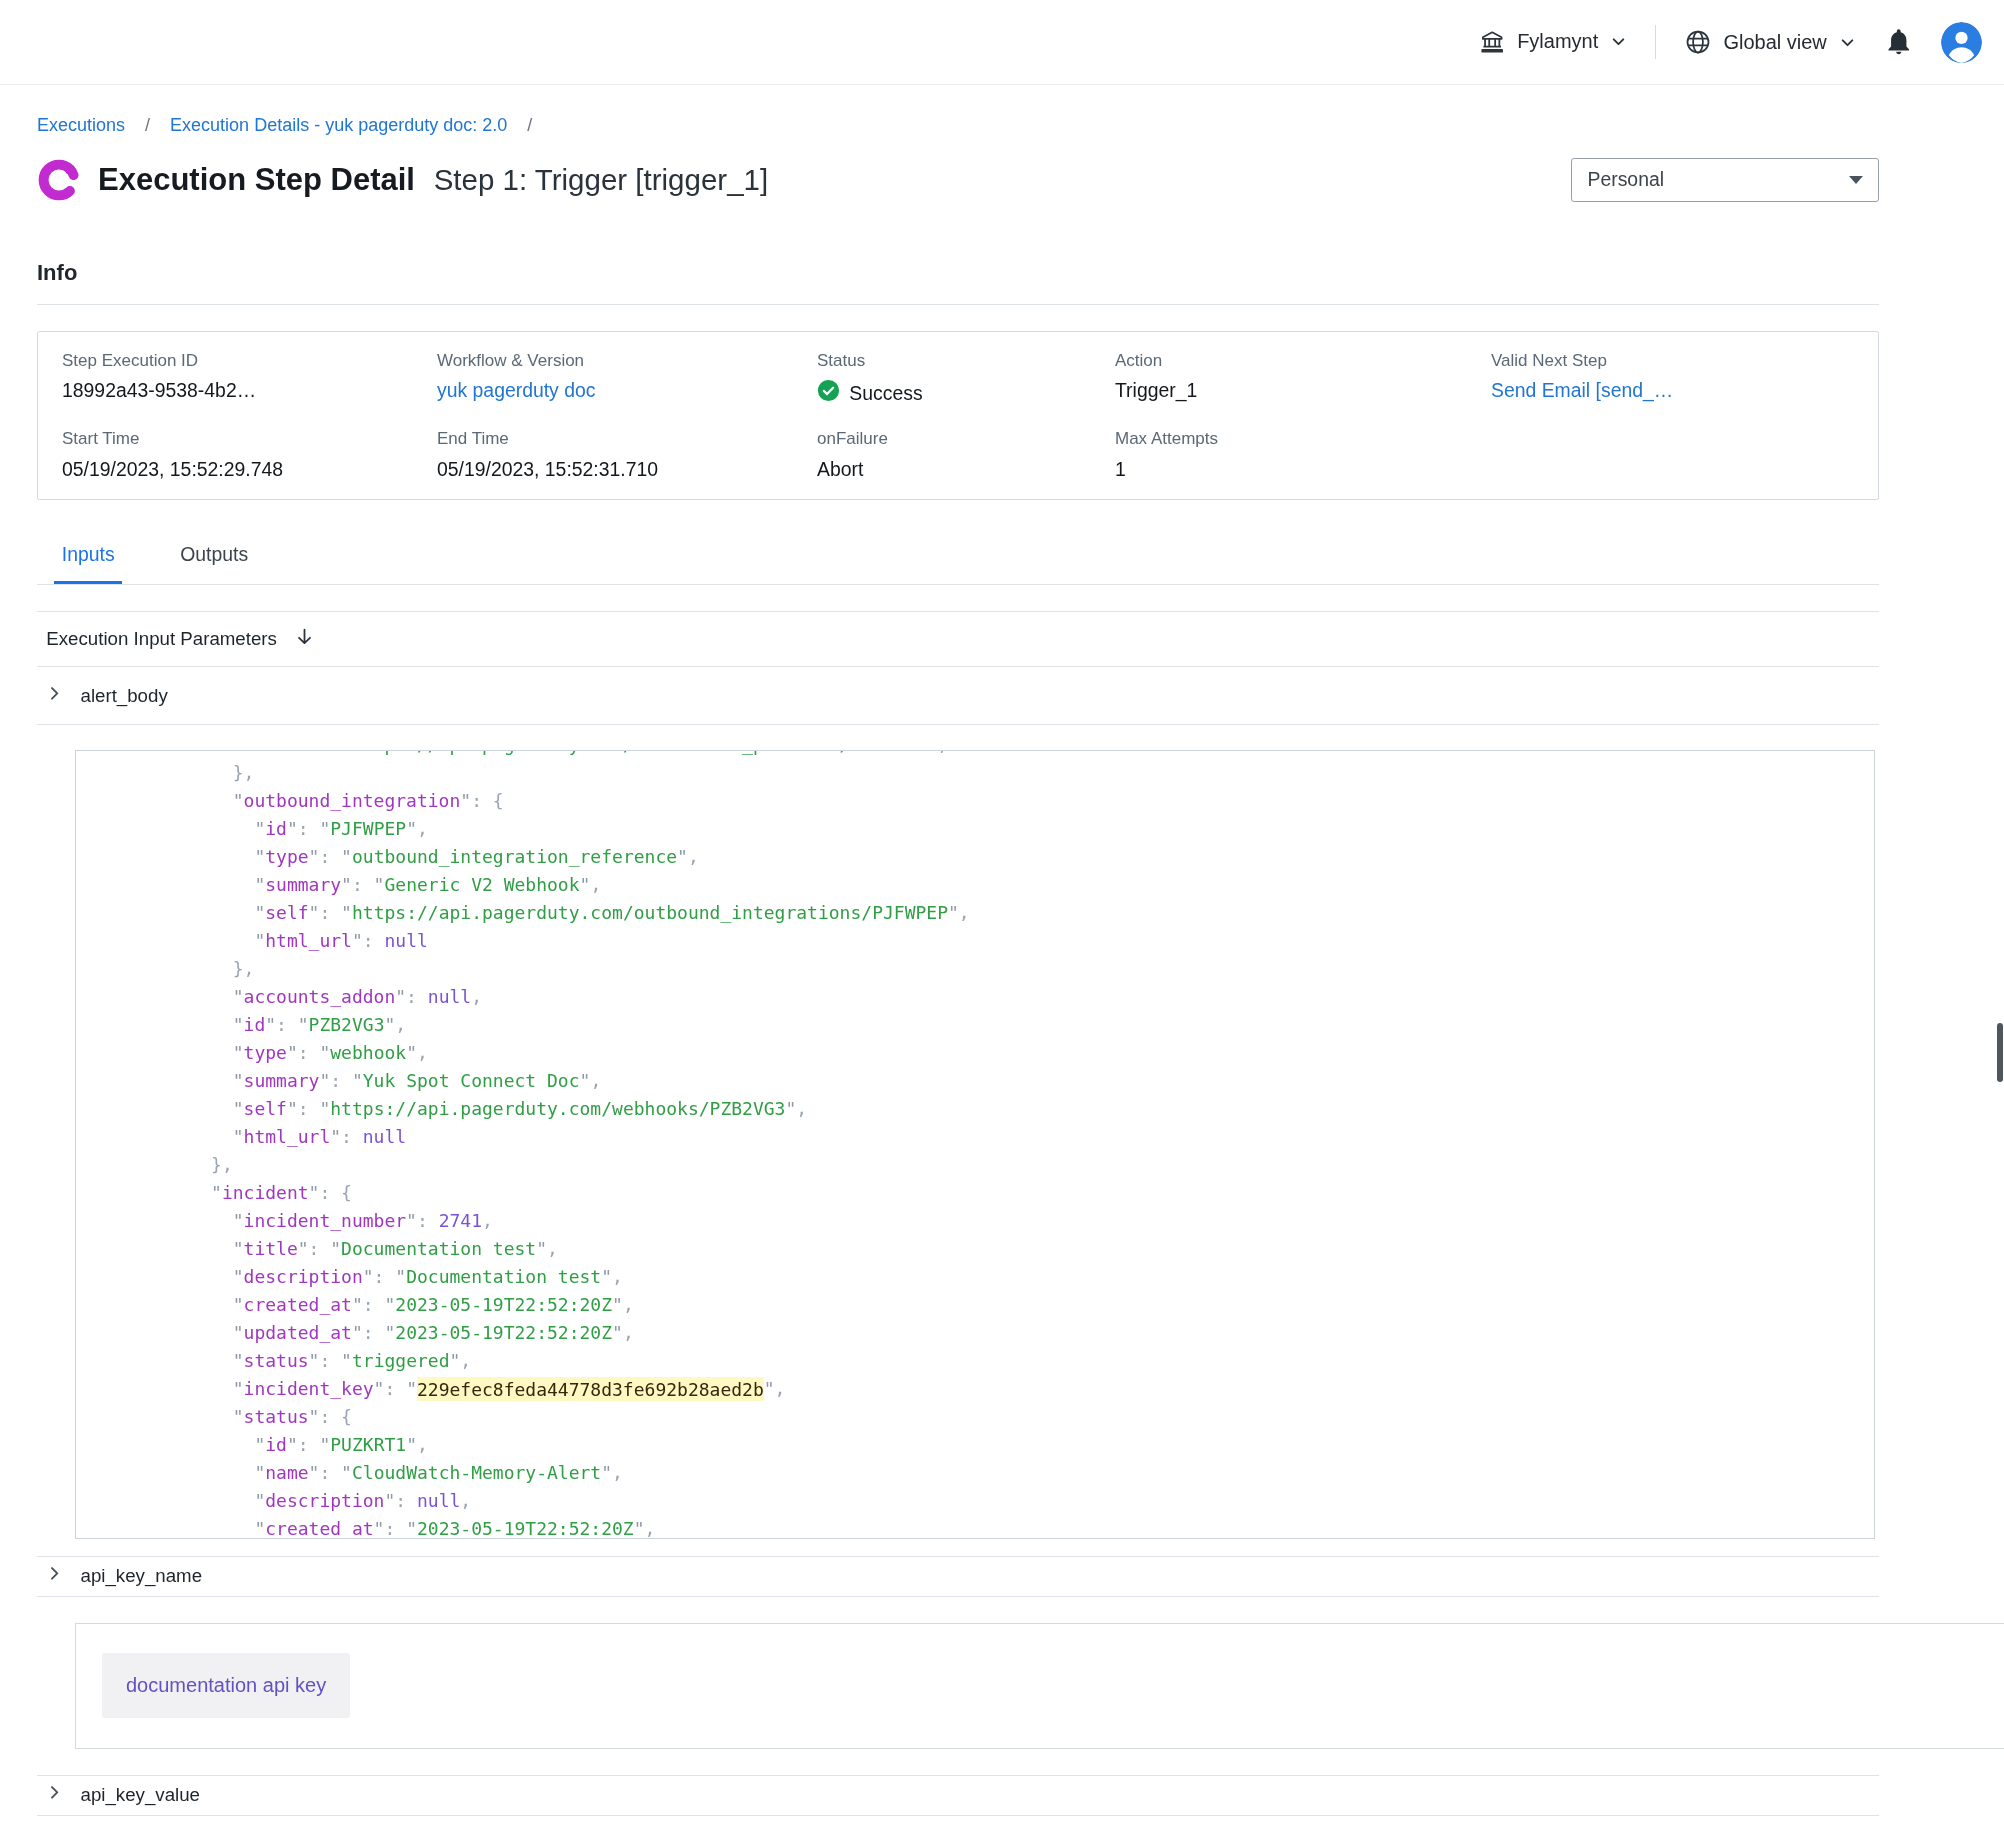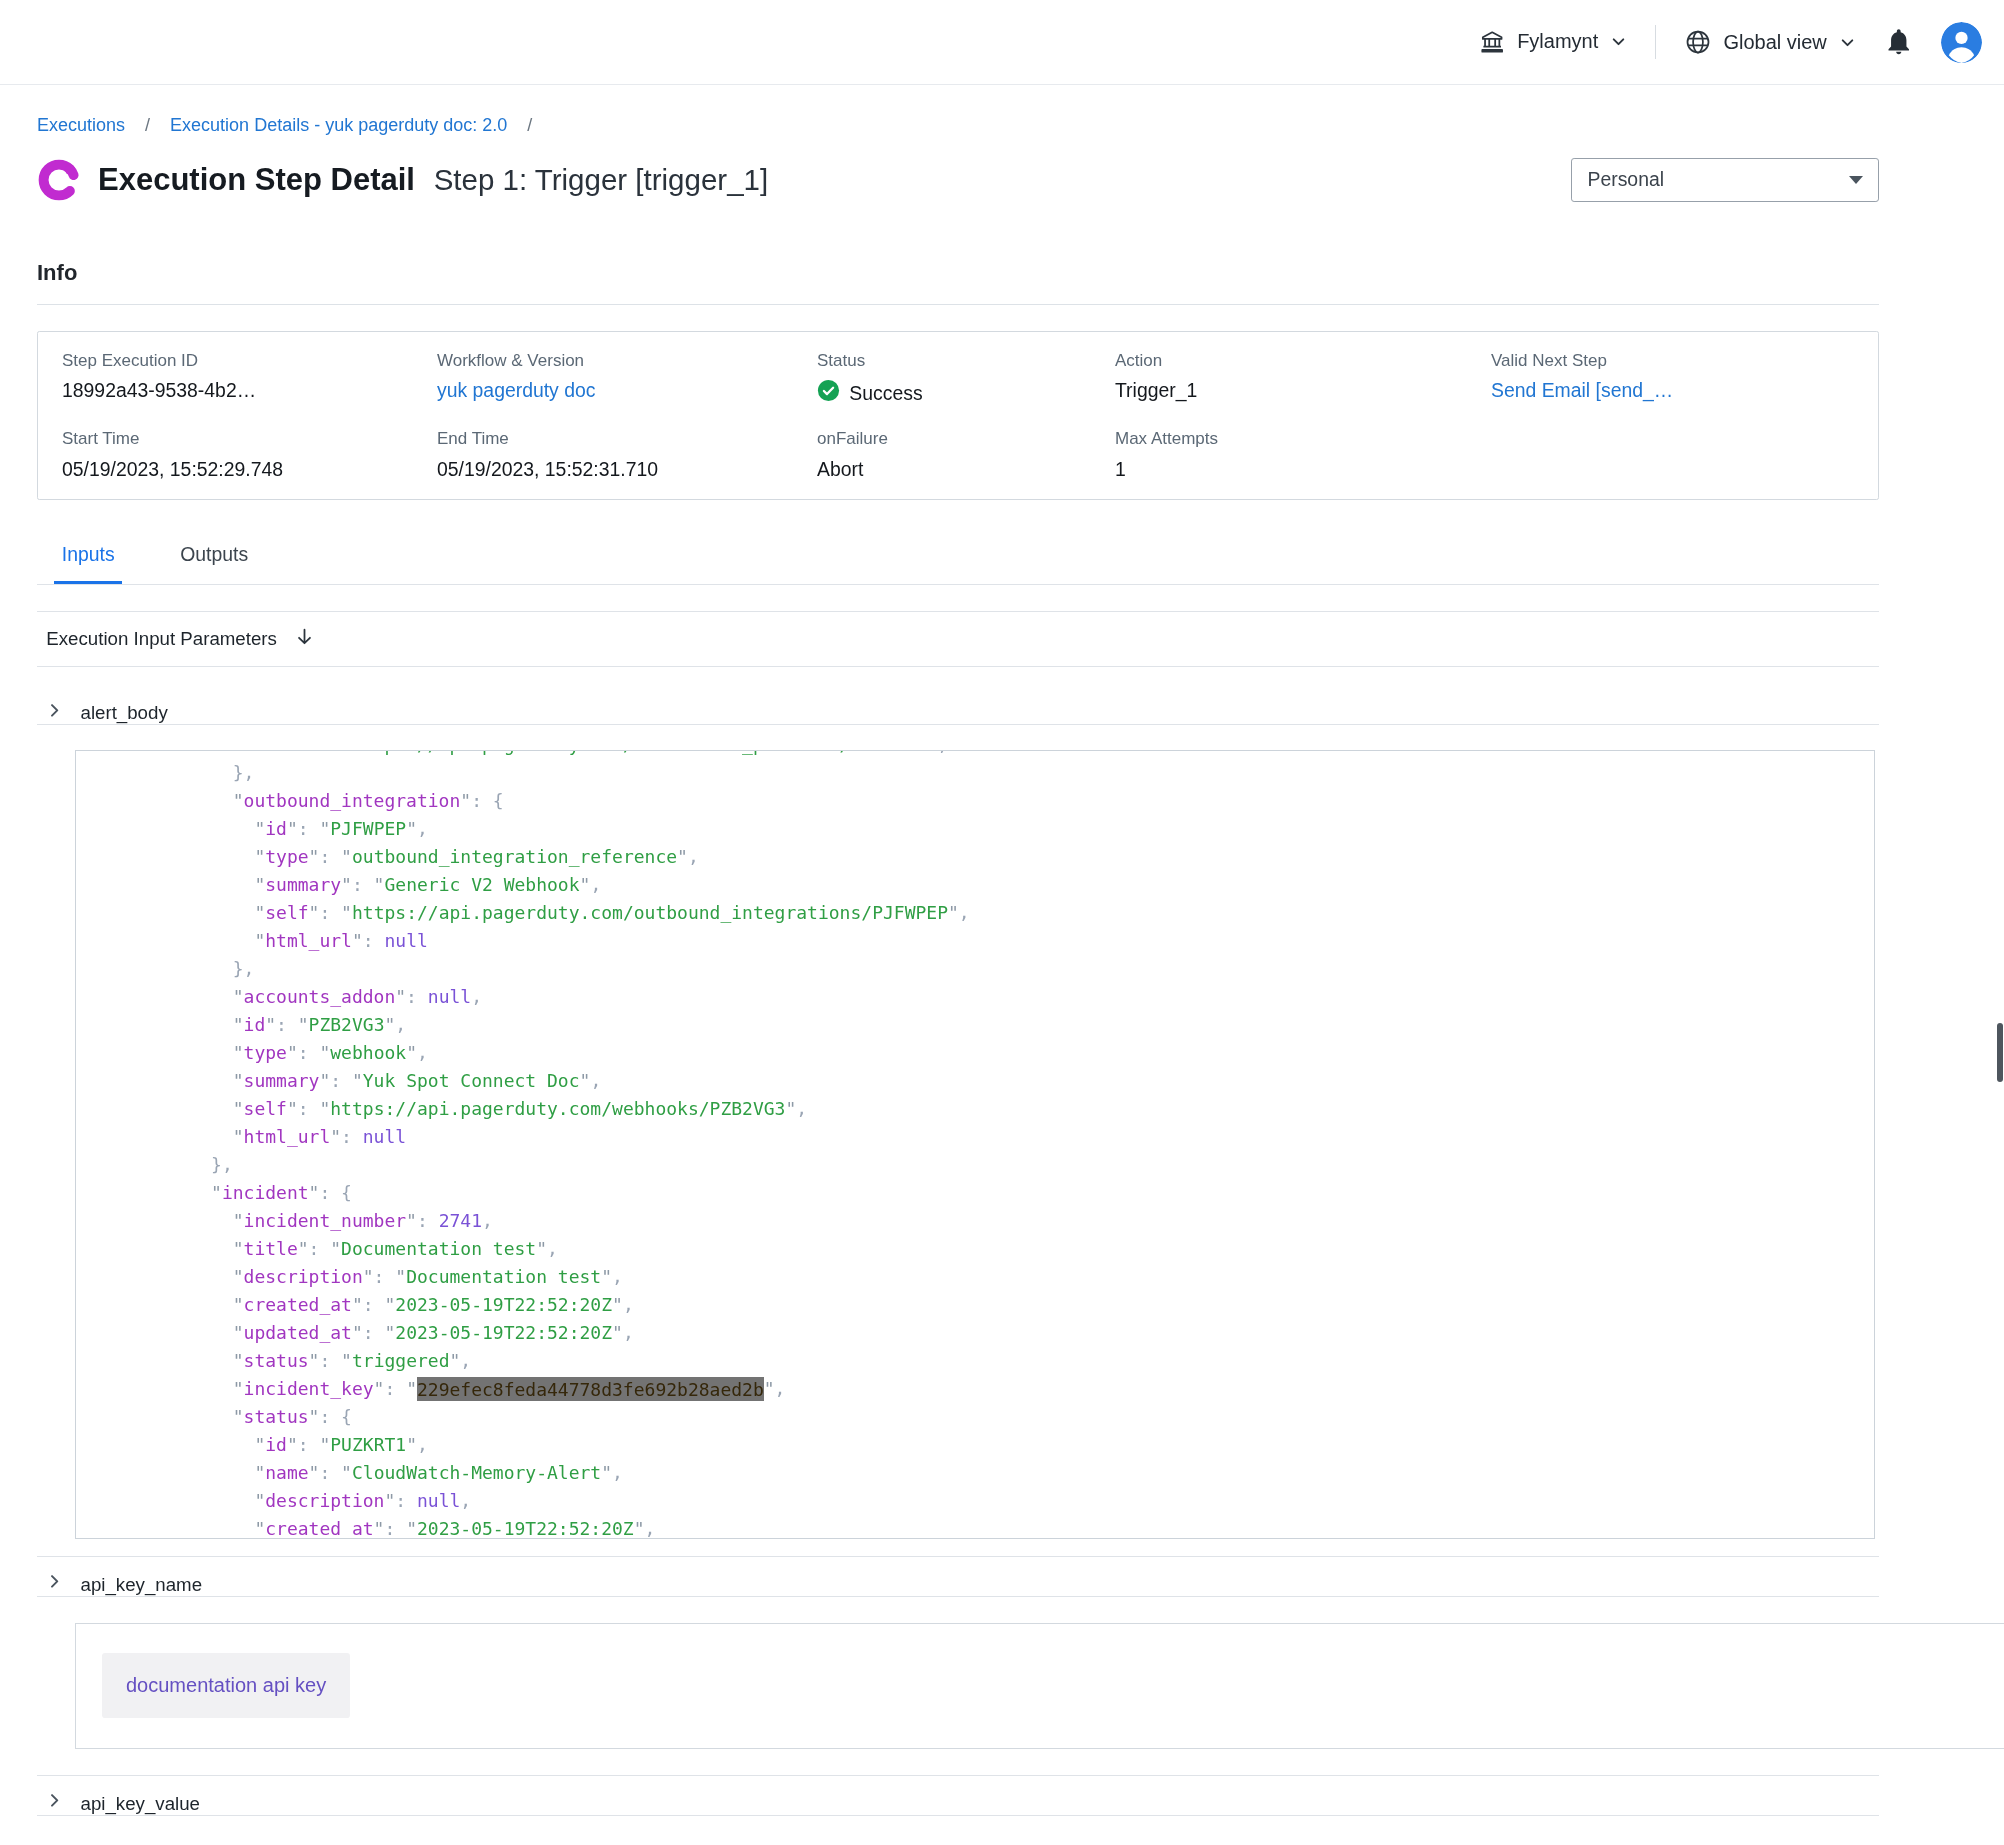--- a/index.html
+++ b/index.html
@@ -56,21 +56,21 @@
   .tabs { margin-top:27px; display:flex; gap:50px; border-bottom:0.8px solid #dfe3e8; height:58px; align-items:flex-end; padding-left:17px; }
   .tab { font-size:19.4px; color:#3c454e; padding:0 7.8px 15.5px; border-bottom:3.1px solid transparent; cursor:pointer; }
   .tab.active { color:#1a73e8; border-bottom-color:#1a73e8; }
 
   .param-stack { margin-top:26px; border-top:0.8px solid #dfe3e8; }
   .param-head {
     height:55px; border-bottom:0.8px solid #dfe3e8; display:flex; align-items:center; gap:17px;
     padding-left:9.3px; font-size:18.7px; color:#1d242b;
   }
   .param-row {
-    height:58px; border-bottom:0.8px solid #dfe3e8; display:flex; align-items:flex-end; gap:17px;
+    height:58px; border-bottom:0.8px solid #dfe3e8; display:flex; align-items:center; gap:17px;
     padding-left:7.8px; font-size:18.7px; color:#1d242b; cursor:pointer;
   }
   .param-row.solo { border-top:0.8px solid #dfe3e8; height:41px; }
   .mt21 { margin-top:16.3px; }
   .mt33 { margin-top:26px; }
 
   
   .code-wrap {
     margin-top:25px; margin-left:38px; width:1800px; height:789px;
     border:0.8px solid #ccd3da; overflow:hidden; background:#fff;
@@ -78,21 +78,21 @@
   .code-inner {
     margin-top:-20px; padding-left:70px;
     font-family:"DejaVu Sans Mono", monospace; font-size:18px; line-height:28px; color:#3b4754;
   }
   .cl { white-space:pre; }
   .q  { color:#8d99a6; }
   .k  { color:#a136c0; }
   .s  { color:#2f9e44; }
   .n  { color:#7a52d6; }
   .pn { color:#9aa5b4; }
-  .s.hl { background:#737373; color:#35270a; padding:1.6px 0; }
+  .s.hl { background:#fef9c3; color:#35270a; padding:1.6px 0; }
 
   .value-box { margin-top:26px; margin-left:38px; width:1960px; border:0.8px solid #d3d9df; padding:29.5px 0 29.5px 26px; }
   .chip { display:inline-block; background:#f1f1f3; border-radius:3.1px; padding:21px 24px; font-size:20px; color:#6550c2; cursor:pointer; }
 
   .scroll-thumb { position:absolute; right:1.6px; top:1023px; width:6.2px; height:59px; background:#4e565e; border-radius:3.1px; cursor:pointer; }
 </style>
 </head>
 <body>
 
 <header class="topbar">

